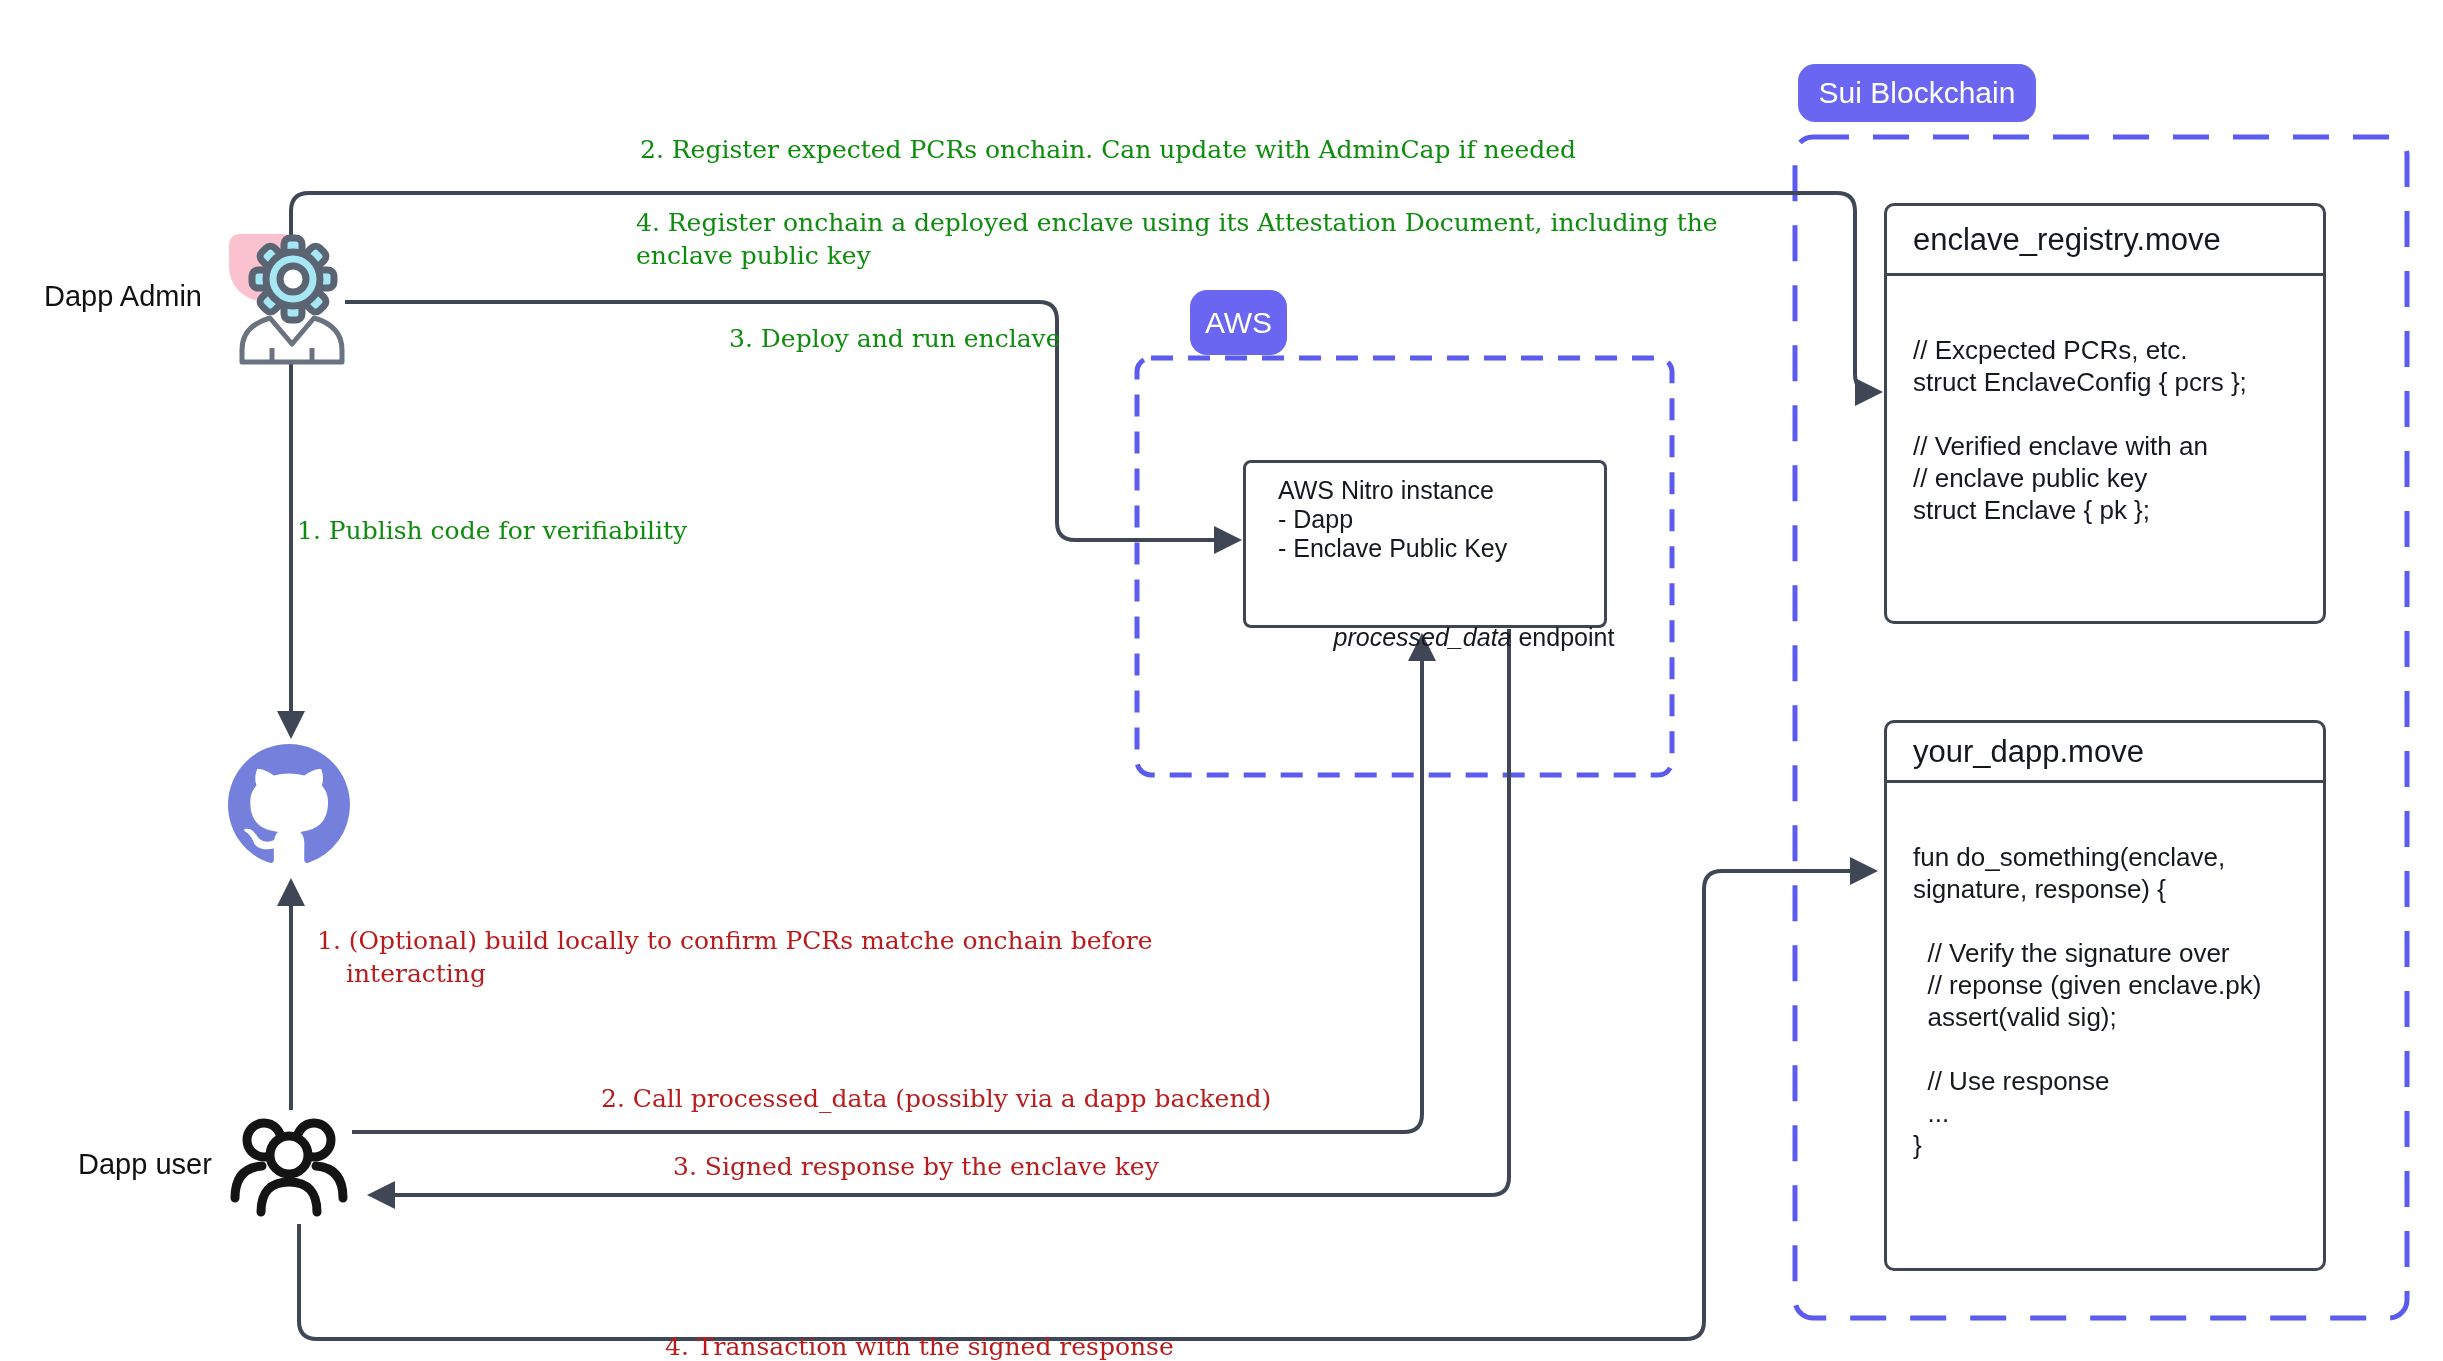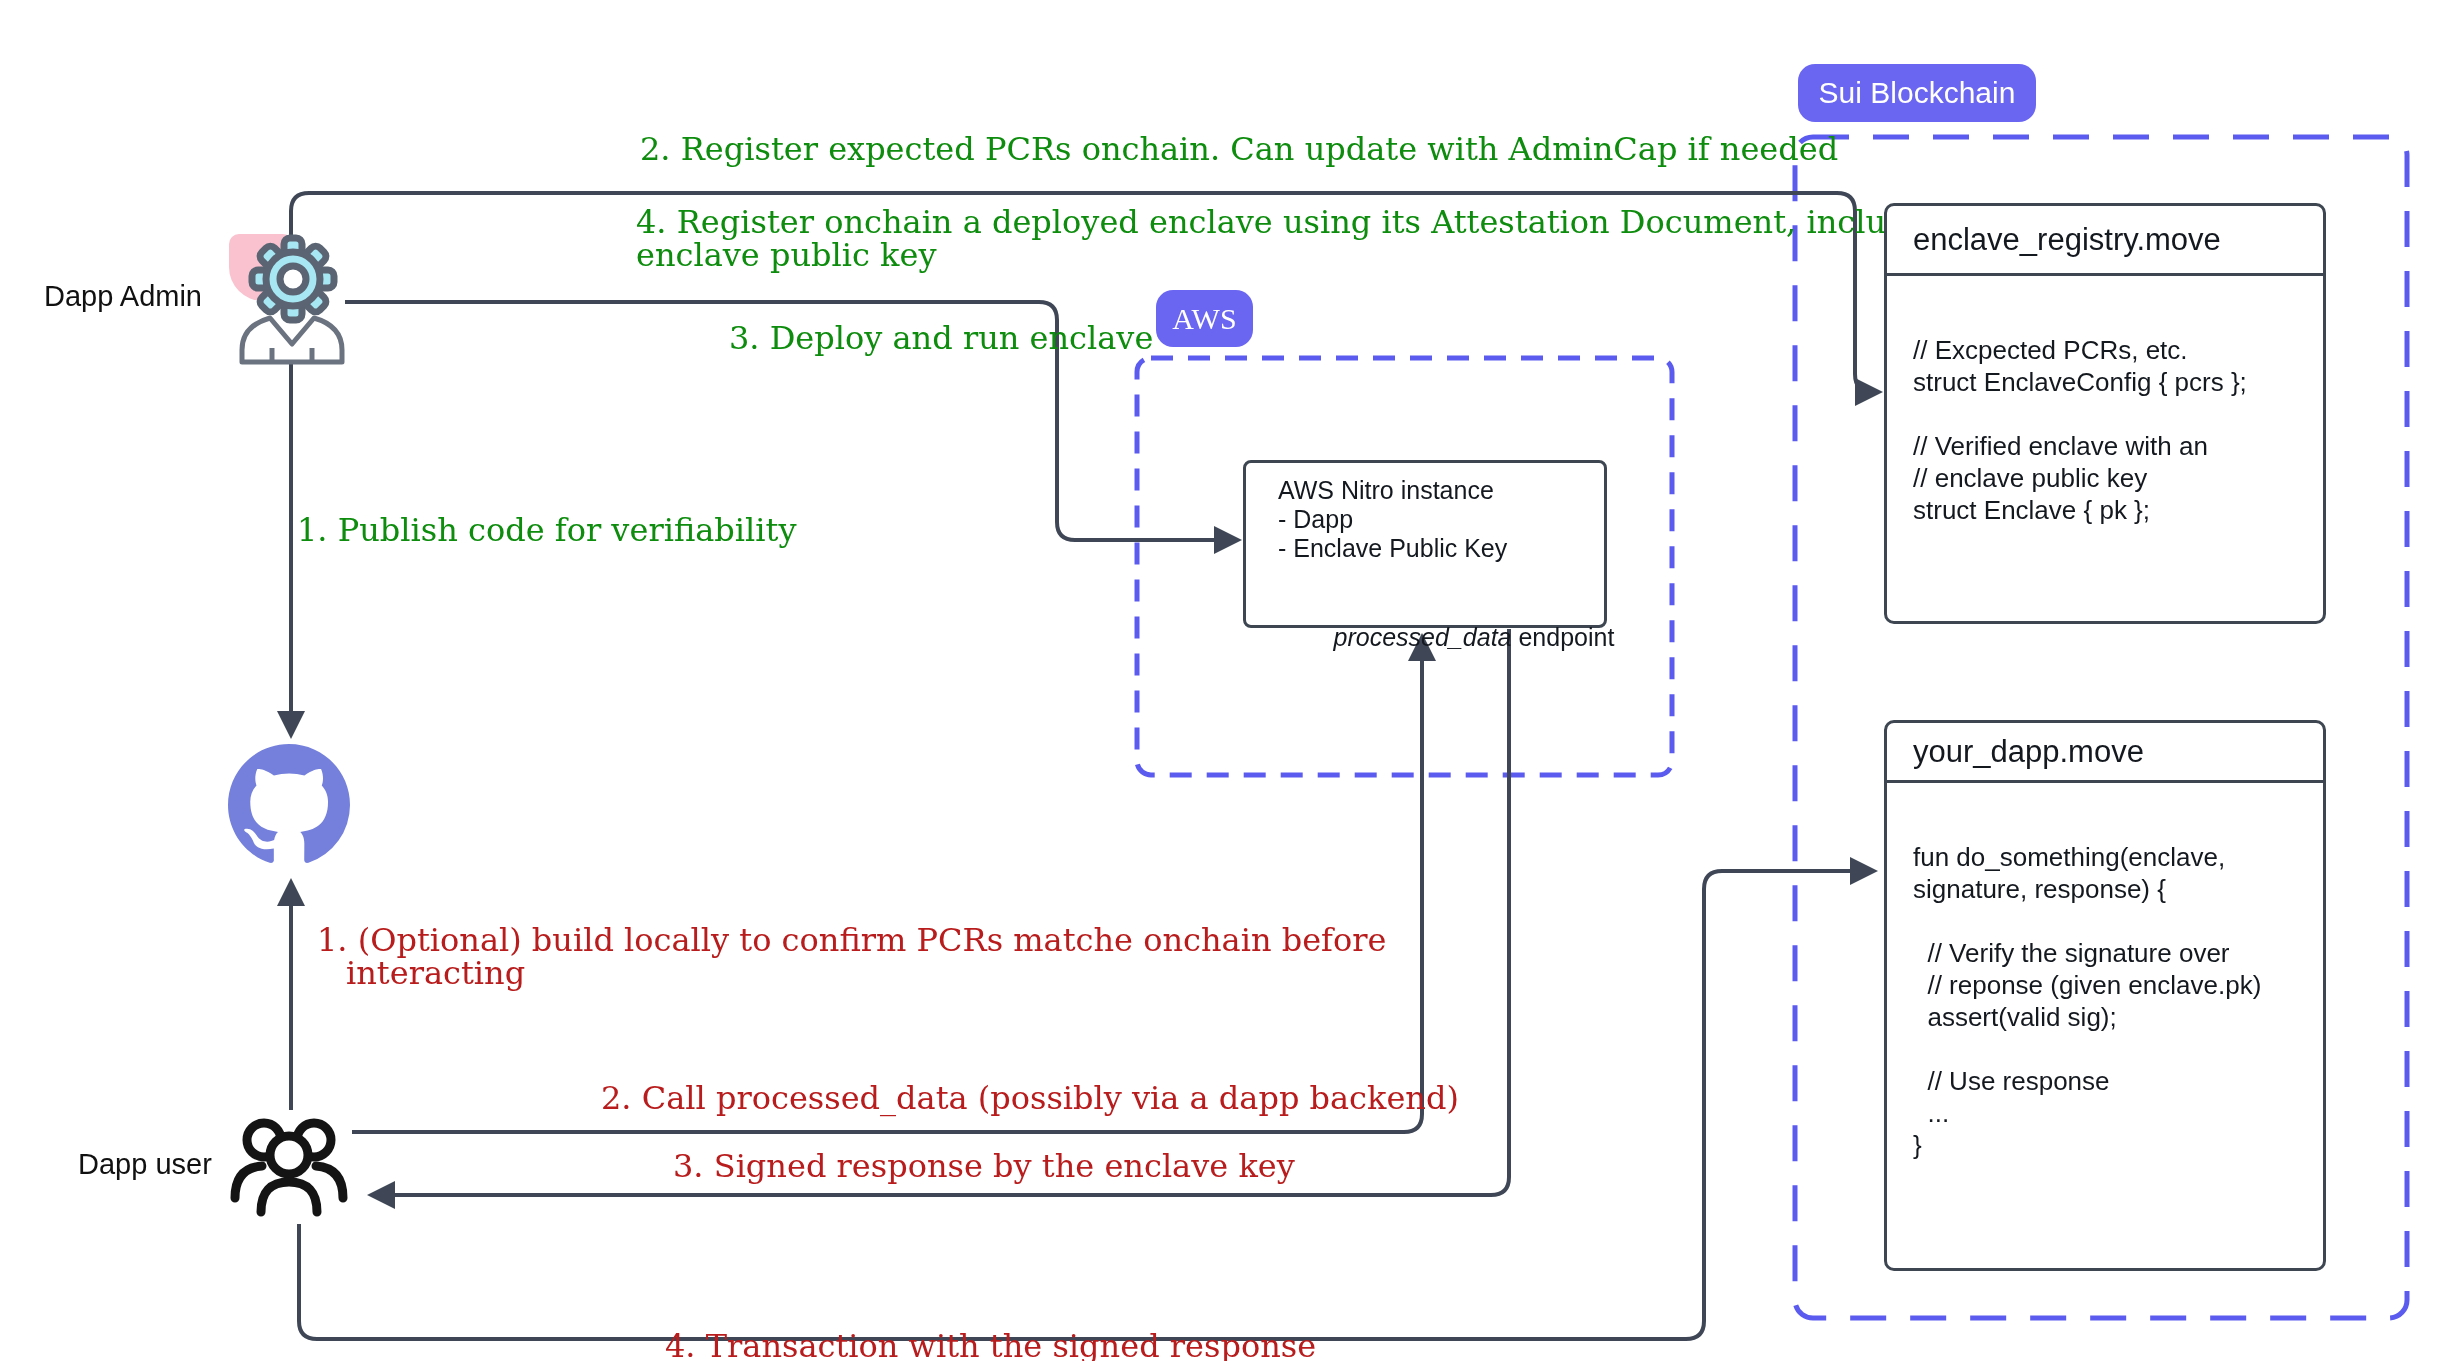--- a/index.html
+++ b/index.html
@@ -1,21 +1,21 @@
 <!DOCTYPE html>
 <html><head>
 <meta charset="utf-8">
 <style>
   html,body{margin:0;padding:0;background:#ffffff;}
   #stage{position:relative;width:2443px;height:1361px;background:#ffffff;overflow:hidden;
          font-family:"Liberation Sans","DejaVu Sans",sans-serif;}
   svg.layer{position:absolute;left:0;top:0;}
   .abs{position:absolute;}
   
-  .ann{position:absolute;white-space:pre-line;font-family:"DejaVu Serif",serif;font-size:32px;line-height:33px;}
+  .ann{position:absolute;white-space:pre-line;font-family:"DejaVu Serif",serif;font-size:25px;line-height:33px;}
   .ann-green{color:#0d8c0d;}
   .ann-black{color:#b91c1c;}
   
   .actor-label{position:absolute;color:#111111;font-size:29px;font-family:"Liberation Sans",sans-serif;}
   
   .badge{position:absolute;background:#6b66f2;color:#ffffff;border-radius:17px;
          display:flex;align-items:center;justify-content:center;font-size:30px;}
   
   .codebox{position:absolute;background:#ffffff;border:3px solid #3d4651;border-radius:10px;box-sizing:border-box;}
   .codebox .hd{border-bottom:3px solid #3d4651;display:flex;align-items:center;
@@ -101,21 +101,21 @@
 enclave public key</div>
   <div class="ann ann-green" style="left:729px;top:322px;">3. Deploy and run enclave</div>
   <div class="ann ann-green" style="left:297px;top:514px;">1. Publish code for verifiability</div>
 
   <div class="ann ann-black" style="left:317px;top:924px;padding-left:29px;text-indent:-29px;">1. (Optional) build locally to confirm PCRs matche onchain before
 interacting</div>
   <div class="ann ann-black" style="left:601px;top:1082px;">2. Call processed_data (possibly via a dapp backend)</div>
   <div class="ann ann-black" style="left:673px;top:1150px;">3. Signed response by the enclave key</div>
   <div class="ann ann-black" style="left:665px;top:1330px;">4. Transaction with the signed response</div>
 
-  <div class="badge" style="left:1156px;top:290px;width:97px;height:57px;font-family:Liberation Serif, serif;">AWS</div>
+  <div class="badge" style="left:1190px;top:290px;width:97px;height:65px;">AWS</div>
 
   <div id="nitro-box" class="codebox" style="left:1243px;top:460px;width:364px;height:168px;border-radius:8px;">
     <div class="bd2">
       <div class="nitro-line">AWS Nitro instance</div>
       <div class="nitro-line">- Dapp</div>
       <div class="nitro-line">- Enclave Public Key</div>
       <div class="nitro-line endpoint-line">
         <span class="italic">processed_data</span><span class="pre"> endpoint</span>
       </div>
     </div>

